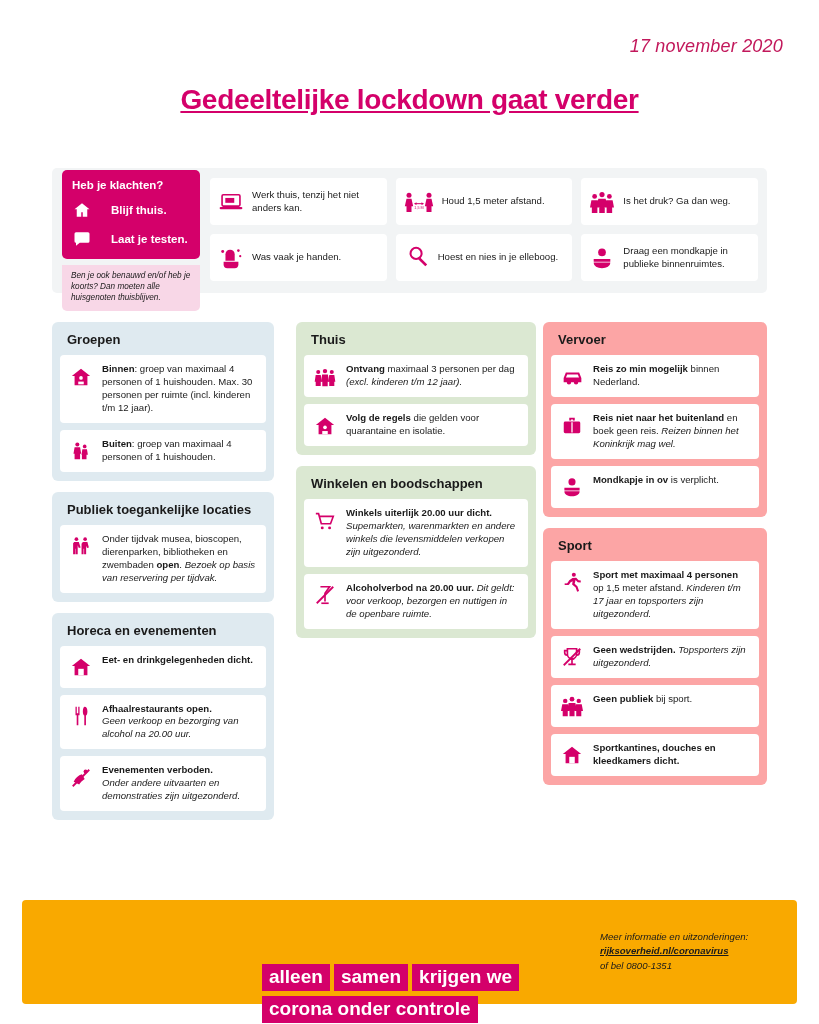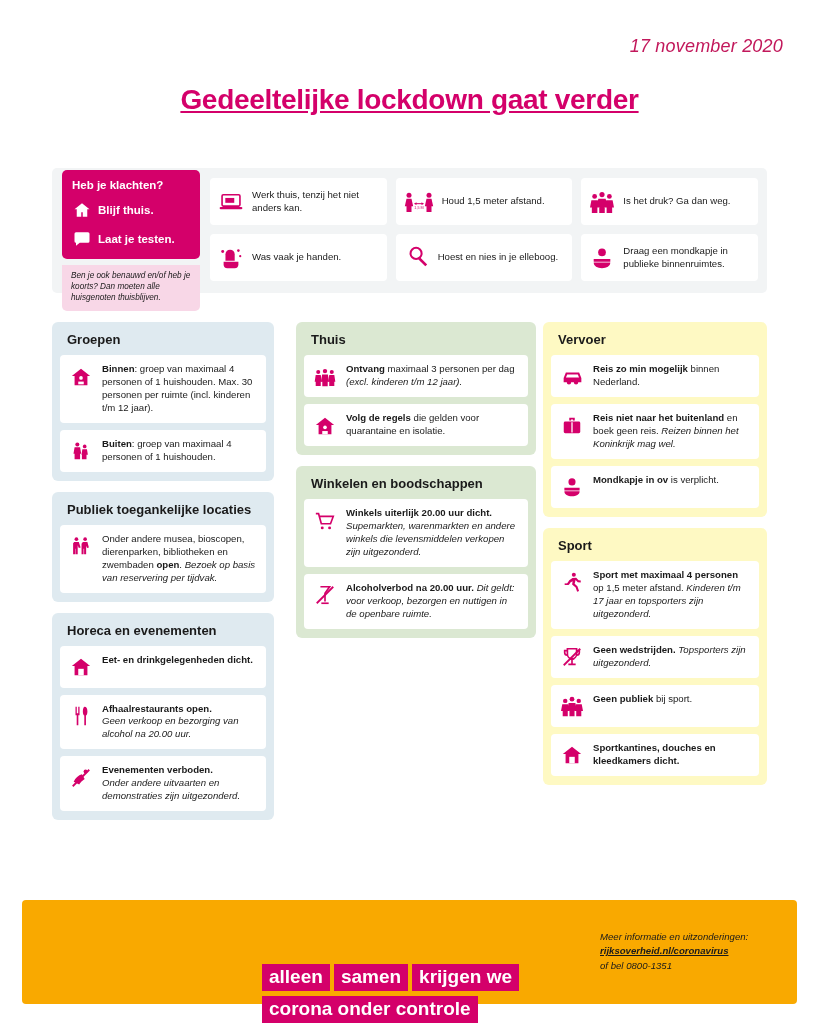--- a/index.html
+++ b/index.html
@@ -53,21 +53,21 @@
     padding: 9px 10px 10px 10px;
     color: #ffffff;
   }
   .klachten h3 {
     margin: 0 0 8px 0;
     font-size: 11.5px;
     font-weight: bold;
   }
   .klachten .kline {
     display: flex; align-items: center;
-    gap: 6px;
+    gap: 19px;
     margin-top: 9px;
     font-size: 11.5px;
     font-weight: bold;
   }
   .klachten .kline .ic { flex: 0 0 20px; height: 20px; display:flex; align-items:center; justify-content:center;}
   .klachten-note {
     position: absolute;
     left: 62px; top: 265px;
     width: 138px;
     background: #f8d7e7;
@@ -105,21 +105,21 @@
   .col-mid   { left: 296px; top: 322px; width: 240px; }
   .col-right { left: 543px; top: 322px; width: 224px; }
 
   .card {
     border-radius: 6px;
     padding: 8px 8px 9px 8px;
     margin-bottom: 11px;
   }
   .card.blue  { background: #dfeaf0; }
   .card.green { background: #dbe8d2; }
-  .card.pink  { background: #fef9c3; }
+  .card.pink  { background: #fca5a5; }
   .card h2 {
     margin: 2px 0 8px 7px;
     font-size: 13px;
     font-weight: bold;
     color: #1a1a1a;
   }
   .item {
     background: #ffffff;
     border-radius: 4px;
     display: flex;
@@ -312,21 +312,21 @@
         <span class="ic">
           <svg width="22" height="22" viewBox="0 0 24 24">
               <g fill="#d4006a">
                 <circle cx="7" cy="4.5" r="2"></circle>
                 <path d="M4.6 7.5h5l2 6-2 .8-1.2-3V21H6V15H5.6v6H3.4V9z"></path>
                 <circle cx="16.5" cy="4.5" r="2"></circle>
                 <path d="M14 7.5h5l1.6 6-2 .7-1-2.6V21h-2.2v-6h-.6v6h-2.2V9.5z"></path>
               </g>
             </svg>
         </span>
-        <span class="tx"><span>Onder andere musea, bioscopen, dierenparken, bibliotheken en zwembaden </span><b>open</b><span>. </span><i>Bezoek op basis van reservering per tijdvak.</i></span>
+        <span class="tx"><span>Onder tijdvak musea, bioscopen, dierenparken, bibliotheken en zwembaden </span><b>open</b><span>. </span><i>Bezoek op basis van reservering per tijdvak.</i></span>
       </div>
     </div>
 
     <div class="card blue">
       <h2>Horeca en evenementen</h2>
       <div class="item">
         <span class="ic">
           <svg width="22" height="22" viewBox="0 0 24 24">
               <path fill="#d4006a" d="M12 3 2 11h3v10h14V11h3z"></path>
               <rect x="9" y="14" width="6" height="7" fill="#ffffff"></rect>

